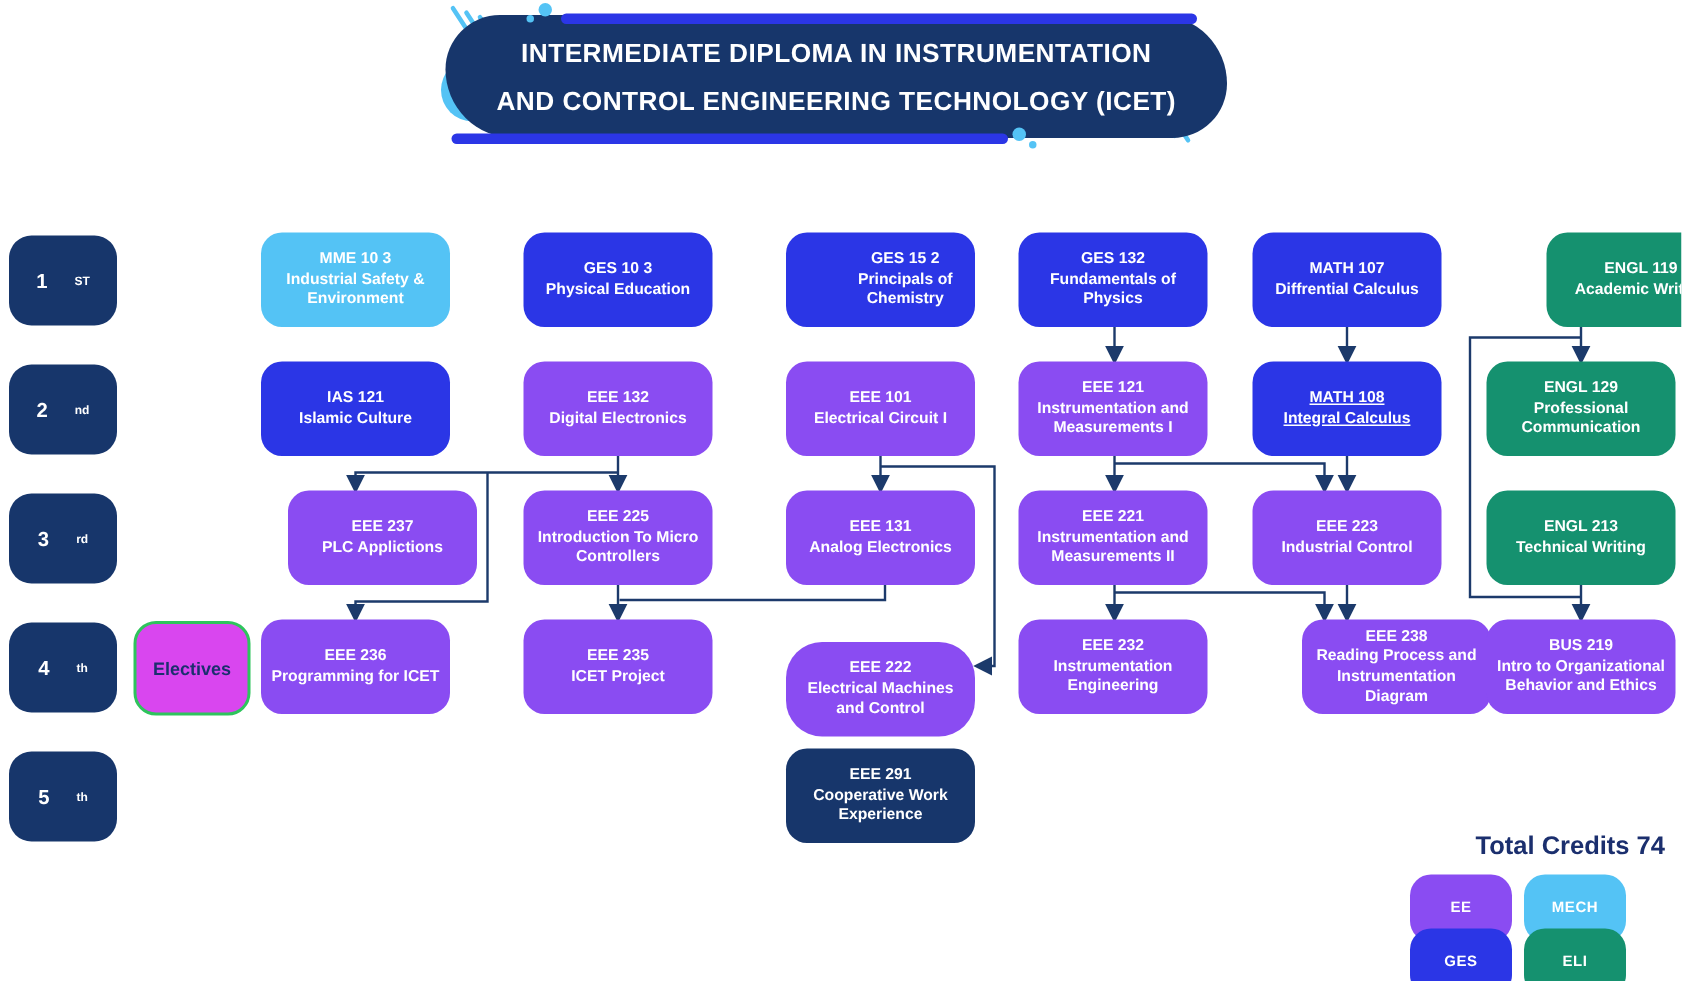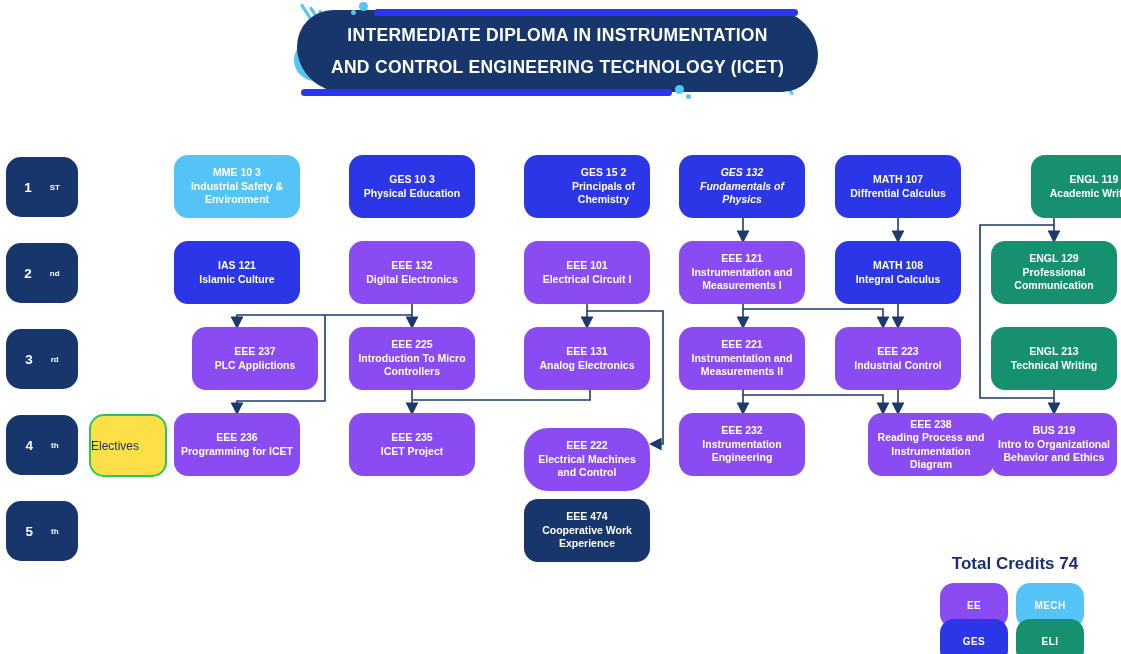--- a/index.html
+++ b/index.html
@@ -25,28 +25,28 @@
   
   .course{position:absolute;width:126px;height:63px;border-radius:14px;color:#fff;
           display:flex;flex-direction:column;align-items:center;justify-content:center;
           text-align:center;font-weight:bold;font-size:10.5px;line-height:1.28;
           padding:3px 6px;box-sizing:border-box;z-index:2;}
   .t-EE{background:var(--purple);}
   .t-GES{background:var(--blue);}
   .t-MECH{background:var(--lightblue);}
   .t-ELI{background:var(--green);}
   .t-CORE{background:var(--navy);}
-  .electives{position:absolute;left:89px;top:414px;width:74px;height:59px;background:#fde047;
+  .electives{position:absolute;left:89px;top:414px;width:74px;height:59px;background:#d946ef;
              border:2.5px solid var(--electives_border);border-radius:15px;color:var(--text_navy);
-             display:flex;align-items:center;justify-content:flex-start;font-weight:normal;
+             display:flex;align-items:center;justify-content:center;font-weight:bold;
              font-size:12px;z-index:2;}
   
   #edges-svg{position:absolute;left:0;top:0;z-index:1;pointer-events:none;}
   
-  .legend-title{position:absolute;left:920px;top:554px;width:190px;text-align:center;
+  .legend-title{position:absolute;left:920px;top:554px;width:190px;text-align:right;
                 font-size:17px;font-weight:bold;color:var(--text_navy);}
   .pill{position:absolute;width:68px;height:45px;border-radius:14px;color:#fff;font-weight:bold;
         font-size:10px;display:flex;align-items:center;justify-content:center;letter-spacing:.4px;}
 </style>
 </head>
 <body>
 
 <div id="stage">
 
   <svg id="edges-svg" width="1121" height="654">
@@ -125,21 +125,21 @@
     <div>Industrial Safety &amp; Environment</div>
   </div>
   <div class="course t-GES" style="left:349px;top:155px;">
     <div>GES 10 3</div>
     <div>Physical Education</div>
   </div>
   <div class="course t-GES" style="left:524px;top:155px;padding-left:39px;">
     <div>GES 15 2</div>
     <div>Principals of Chemistry</div>
   </div>
-  <div class="course t-GES" style="left:679px;top:155px;font-style:italic;">
+  <div class="course t-GES" style="left:679px;top:155px;">
     <div>GES 132</div>
     <div>Fundamentals of Physics</div>
   </div>
   <div class="course t-GES" style="left:835px;top:155px;text-align:center;">
     <div>MATH 107</div>
     <div>Diffrential Calculus</div>
   </div>
   <div class="course t-ELI" style="left:991px;top:155px;margin-left:40px;">
     <div>ENGL 119</div>
     <div>Academic Writing</div>
@@ -154,21 +154,21 @@
     <div>Digital Electronics</div>
   </div>
   <div class="course t-EE" style="left:524px;top:241px;">
     <div>EEE 101</div>
     <div>Electrical Circuit I</div>
   </div>
   <div class="course t-EE" style="left:679px;top:241px;">
     <div>EEE 121</div>
     <div>Instrumentation and Measurements I</div>
   </div>
-  <div class="course t-GES" style="left:835px;top:241px;">
+  <div class="course t-GES" style="left:835px;top:241px;text-decoration:underline;">
     <div>MATH 108</div>
     <div>Integral Calculus</div>
   </div>
   <div class="course t-ELI" style="left:991px;top:241px;">
     <div>ENGL 129</div>
     <div>Professional Communication</div>
   </div>
 
   <div class="course t-EE" style="left:174px;top:327px;margin-left:18px;">
     <div>EEE 237</div>
@@ -214,21 +214,21 @@
   <div class="course t-EE" style="left:868px;top:413px;">
     <div>EEE 238</div>
     <div>Reading Process and Instrumentation Diagram</div>
   </div>
   <div class="course t-EE" style="left:991px;top:413px;">
     <div>BUS 219</div>
     <div>Intro to Organizational Behavior and Ethics</div>
   </div>
 
   <div class="course t-CORE" style="left:524px;top:499px;">
-    <div>EEE 474</div>
+    <div>EEE 291</div>
     <div>Cooperative Work Experience</div>
   </div>
 
   <div class="legend-title">Total Credits 74</div>
   <div class="pill t-EE" style="left:940px;top:583px;">
     <span>EE</span>
   </div>
   <div class="pill t-MECH" style="left:1016px;top:583px;">
     <span>MECH</span>
   </div>

